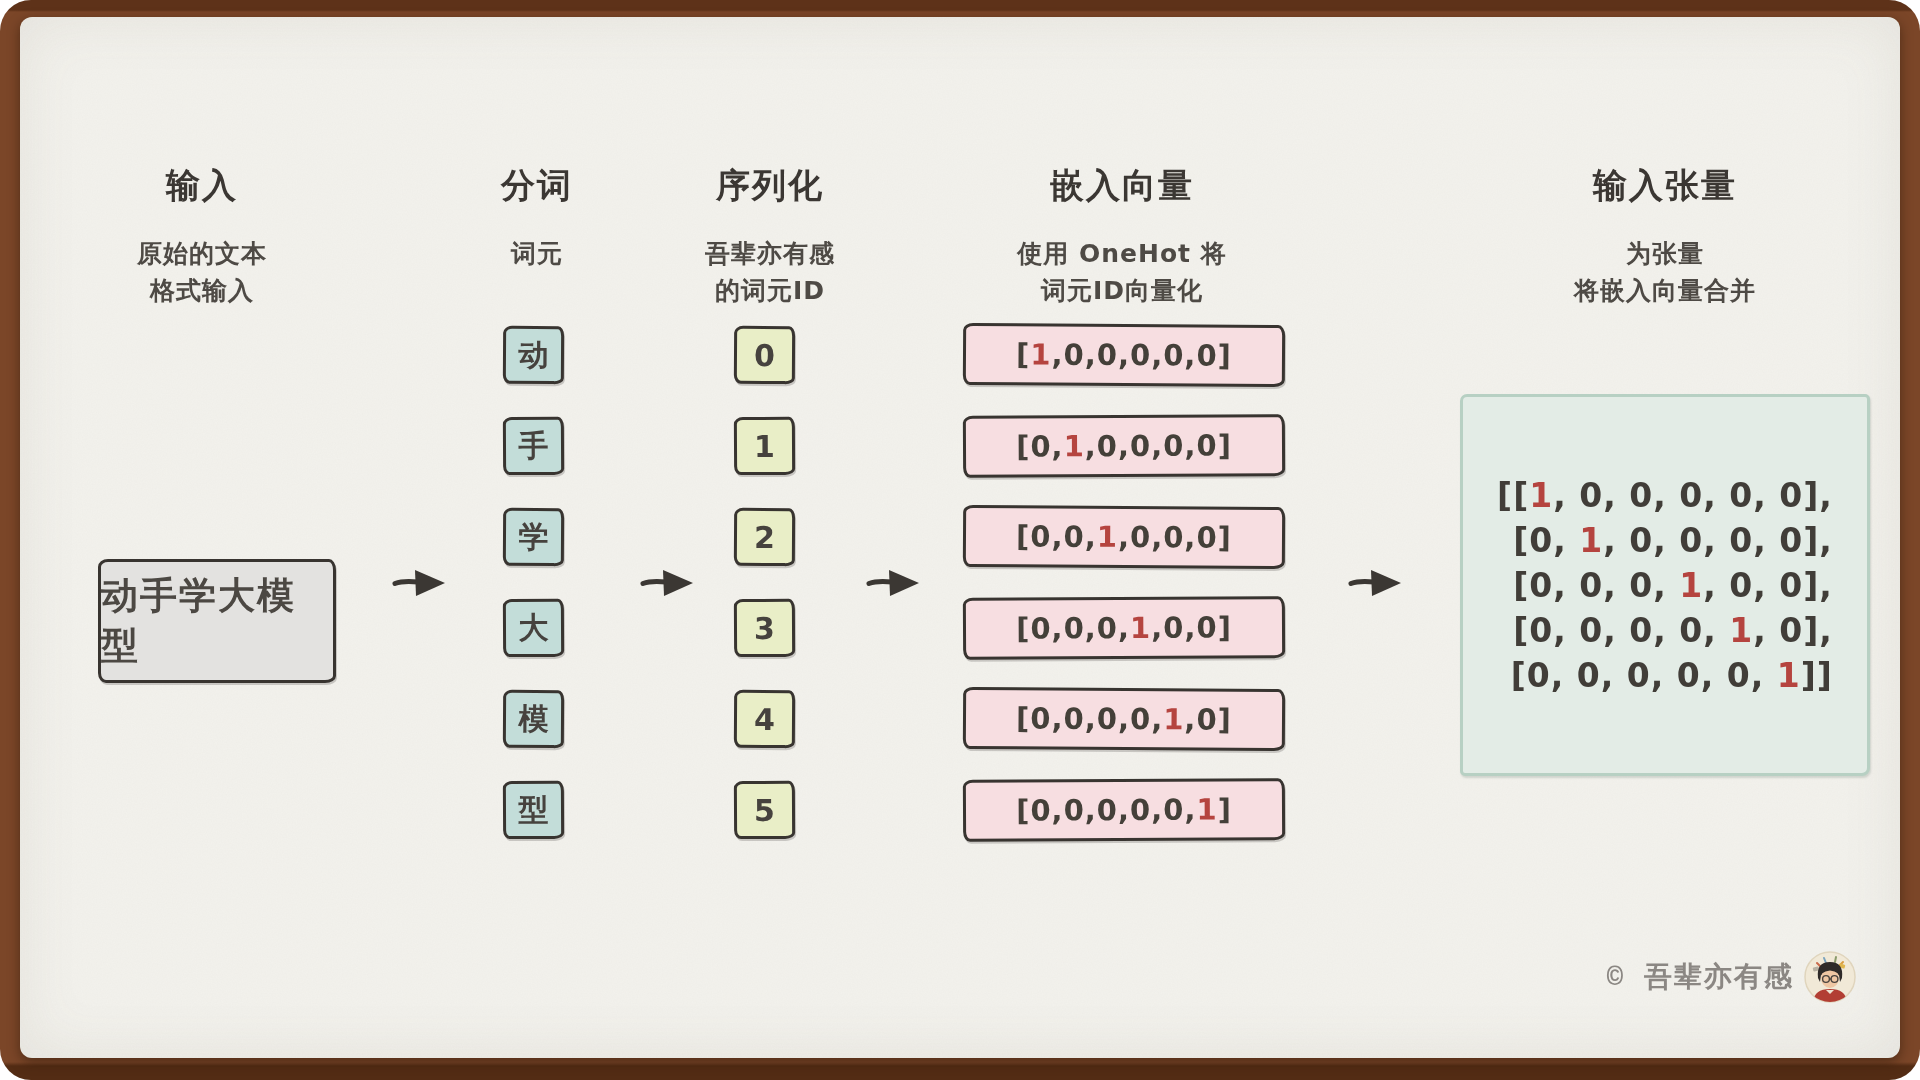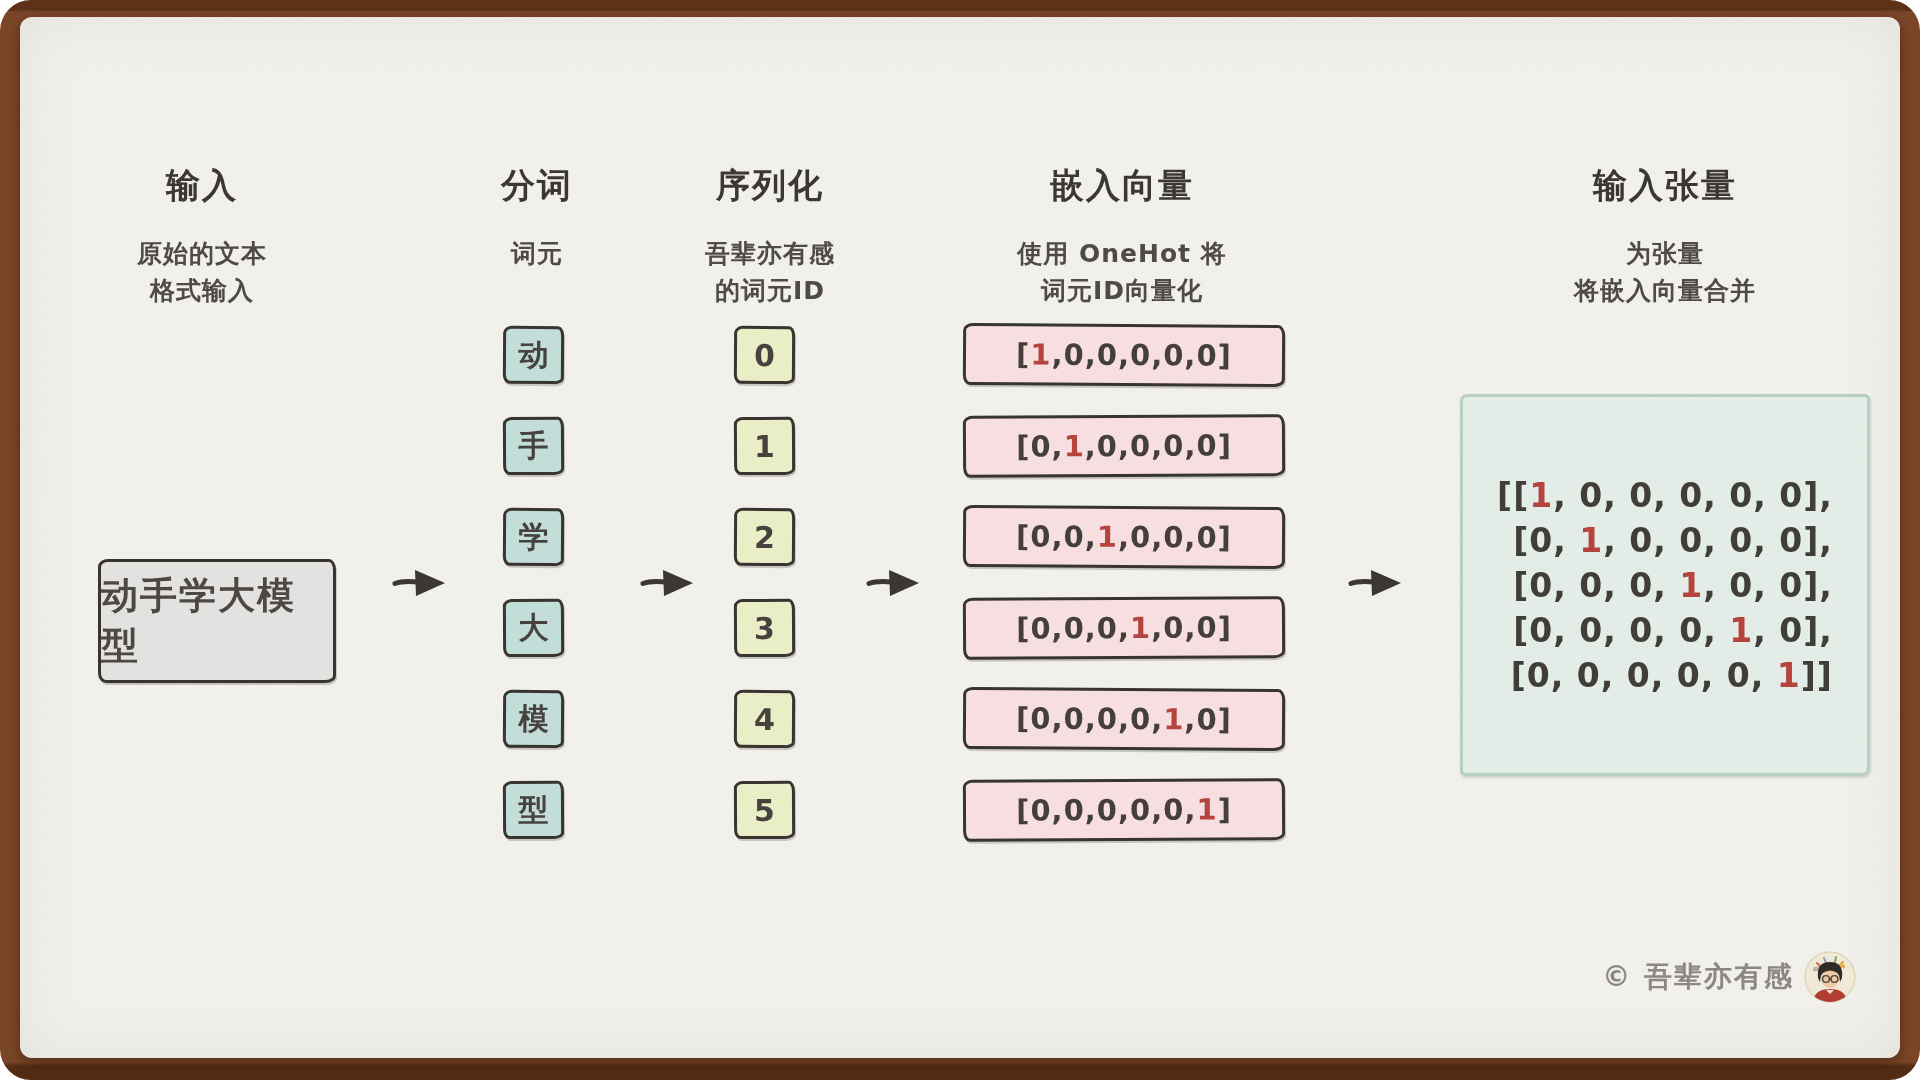--- a/index.html
+++ b/index.html
@@ -59,21 +59,21 @@
   .tensor-box{position:absolute;left:1440px;top:377px;width:410px;height:382px;
     background:var(--tensor-fill);border:3px solid var(--tensor-border);border-radius:7px 5px 8px 5px;
     display:flex;align-items:center;justify-content:center;
     box-shadow:1px 2px 2px rgba(110,130,118,.25);}
   .matrix{text-align:right;font-size:33px;font-weight:bold;color:#413d38;line-height:45px;letter-spacing:1px;}
 
   
   .arrow{position:absolute;top:550px;}
 
   
-  .watermark{position:absolute;left:1560px;top:934px;display:flex;align-items:center;gap:10px;}
+  .watermark{position:absolute;left:1560px;top:934px;display:flex;align-items:center;gap:10px;font-family:Liberation Mono, monospace;}
   .wm-text{font-size:28px;font-weight:bold;color:var(--watermark);letter-spacing:2px;width:214px;text-align:right;}
 </style>
 </head>
 <body>
 
 <div class="stage">
   <div class="paper">
 
     <svg class="texture" width="1880" height="1041">
       <filter id="paperNoise">

